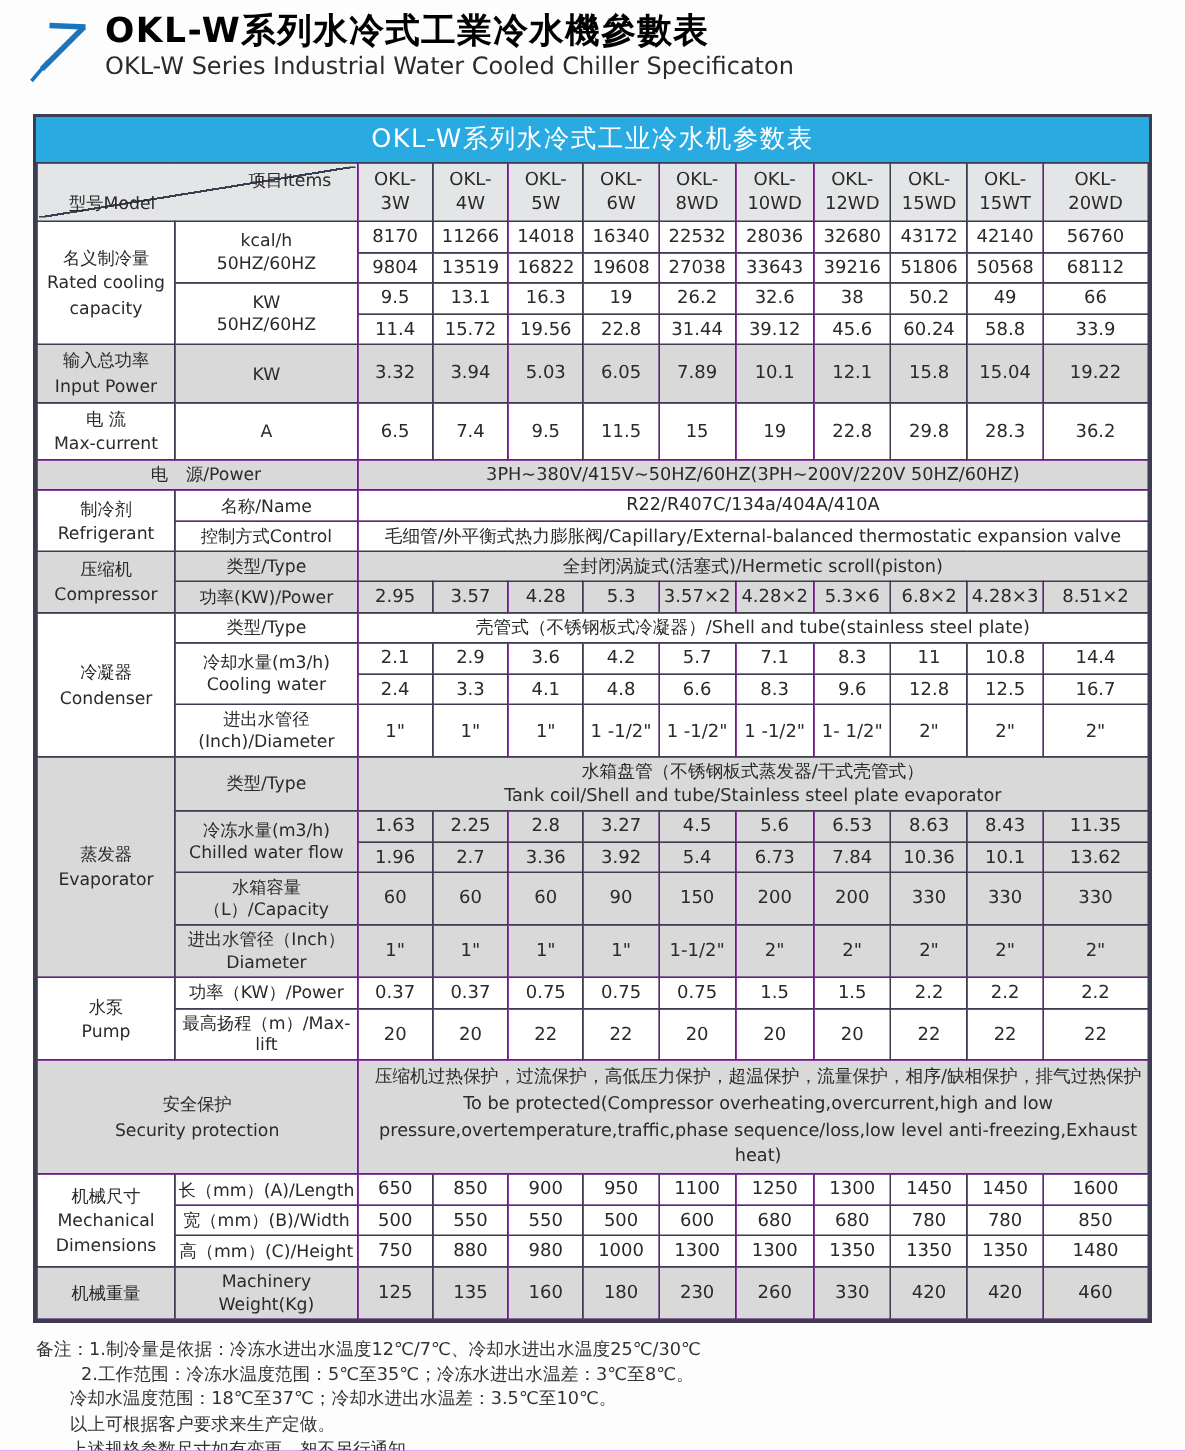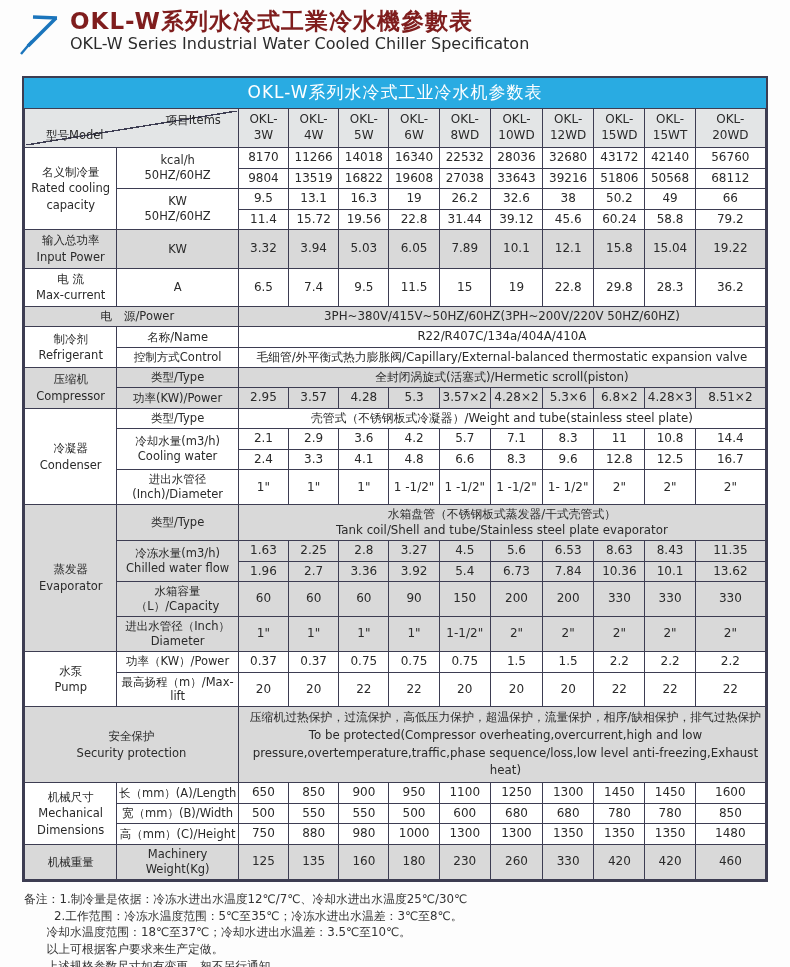--- a/index.html
+++ b/index.html
@@ -7,21 +7,21 @@
   body {
     width:790px; height:967px;
     background:#fdfdfd;
     font-family:"DejaVu Sans","Liberation Sans",sans-serif;
     color:#2a2a2a;
   }
   
   .page-header { display:flex; align-items:flex-start; padding:8px 0 0 16px; height:64px; }
   .logo { width:46px; height:48px; flex:0 0 46px; margin-top:2px; }
   .title-block { margin-left:8px; }
-  .title-zh { font-size:23px; font-weight:bold; color:#7f1d1d; letter-spacing:1px; line-height:1.15; }
+  .title-zh { font-size:23px; font-weight:bold; color:#000000; letter-spacing:1px; line-height:1.15; }
   .title-en { font-size:16px; color:#2b2b2b; line-height:1.25; }
   
   .table-wrap { margin:12px 22px 0 22px; border:2px solid #3d3d52; background:#d946ef; }
   .table-title {
     background:#29abe2; color:#ffffff; text-align:center;
     font-size:17px; padding:3px 0 4px 0; letter-spacing:1px;
   }
   table { width:100%; border-collapse:collapse; table-layout:fixed; }
   td {
     border:1px solid #3d3d52; text-align:center; vertical-align:middle;
@@ -145,21 +145,21 @@
           <tr>
             <td class="val">11.4</td>
             <td class="val">15.72</td>
             <td class="val">19.56</td>
             <td class="val">22.8</td>
             <td class="val">31.44</td>
             <td class="val">39.12</td>
             <td class="val">45.6</td>
             <td class="val">60.24</td>
             <td class="val">58.8</td>
-            <td class="val">79.2</td>
+            <td class="val">33.9</td>
           </tr>
           <tr class="g">
             <td class="label" rowspan="1">输入总功率<br>Input Power</td>
             <td class="item">KW</td>
             <td class="val">3.32</td>
             <td class="val">3.94</td>
             <td class="val">5.03</td>
             <td class="val">6.05</td>
             <td class="val">7.89</td>
             <td class="val">10.1</td>
@@ -214,21 +214,21 @@
             <td class="val">3.57×2</td>
             <td class="val">4.28×2</td>
             <td class="val">5.3×6</td>
             <td class="val">6.8×2</td>
             <td class="val">4.28×3</td>
             <td class="val">8.51×2</td>
           </tr>
           <tr>
             <td class="label" rowspan="4">冷凝器<br>Condenser</td>
             <td class="item">类型/Type</td>
-            <td colspan="10" class="span">壳管式（不锈钢板式冷凝器）/Weight and tube(stainless steel plate)</td>
+            <td colspan="10" class="span">壳管式（不锈钢板式冷凝器）/Shell and tube(stainless steel plate)</td>
           </tr>
           <tr>
             <td class="item" rowspan="2">冷却水量(m3/h)<br>Cooling water</td>
             <td class="val">2.1</td>
             <td class="val">2.9</td>
             <td class="val">3.6</td>
             <td class="val">4.2</td>
             <td class="val">5.7</td>
             <td class="val">7.1</td>
             <td class="val">8.3</td>

